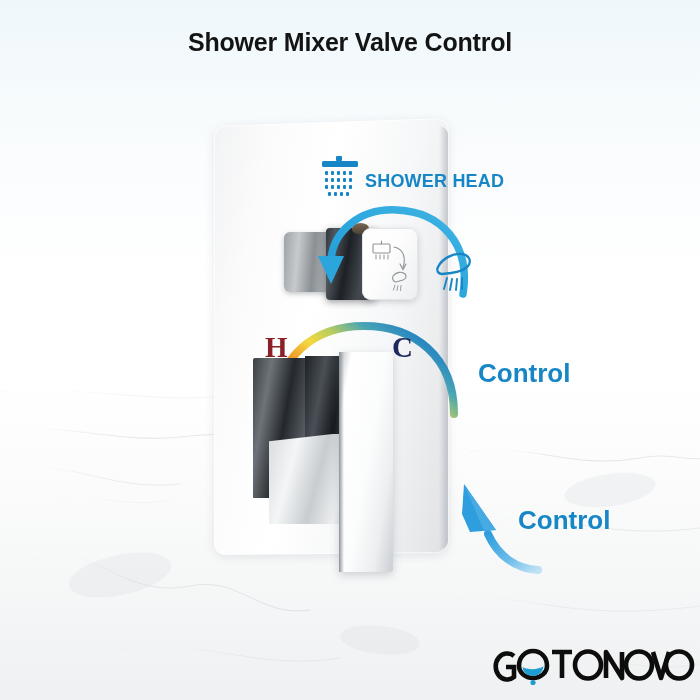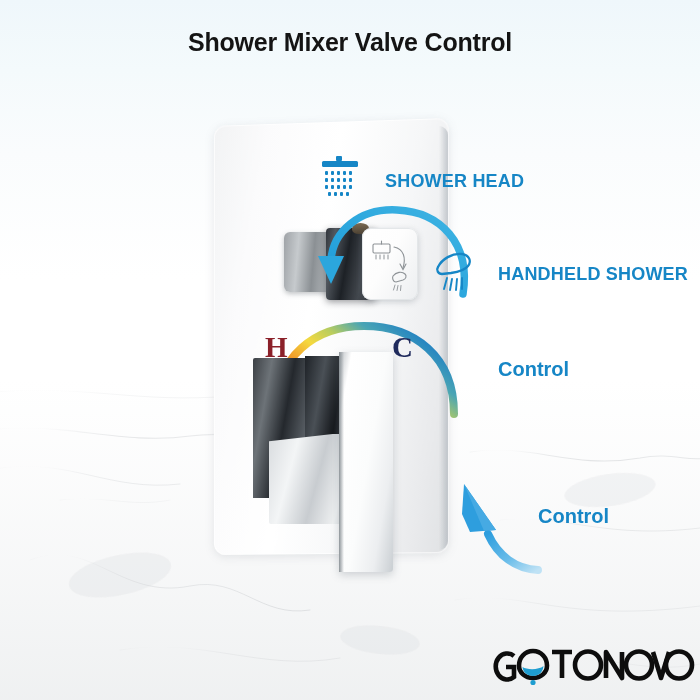--- a/index.html
+++ b/index.html
@@ -138,24 +138,23 @@
     width:5px; height:220px;
     background:linear-gradient(90deg,#8c9398,rgba(140,147,152,0));
   }
 
   
   .label {
     position:absolute;
     color:#1686c6;
     font-weight:bold;
     line-height:1.18;
-    margin-left:20px;
   }
   .label-caps { font-size:18px; letter-spacing:0.2px; }
-  .label-mixed { font-size:20px; }
+  .label-mixed { font-size:26px; }
 
   .lbl-shower-head   { left:365px; top:171px; }
   .lbl-handheld      { left:478px; top:264px; }
   .lbl-temp          { left:478px; top:358px; }
   .lbl-flow          { left:518px; top:505px; }
 
   
   .ico { position:absolute; }
   .ico-shower-head { left:319px; top:155px; }
   .ico-handheld    { left:434px; top:250px; }
@@ -340,21 +339,20 @@
         <line x1="13" y1="28" x2="10" y2="39"></line>
         <line x1="18" y1="29" x2="16" y2="40"></line>
         <line x1="23" y1="29" x2="22" y2="40"></line>
         <line x1="28" y1="28" x2="28" y2="39"></line>
       </g>
     </g>
   </svg>
 
   <div class="label label-caps lbl-shower-head">SHOWER HEAD</div>
 
-  <div class="label label-caps lbl-handheld">HANDHELD SHOWER</div>
 
   <div class="label label-mixed lbl-temp">
     <div>Control</div>
   </div>
 
   <div class="label label-mixed lbl-flow">
     <div>Control</div>
   </div>
 
   <div class="logo">

